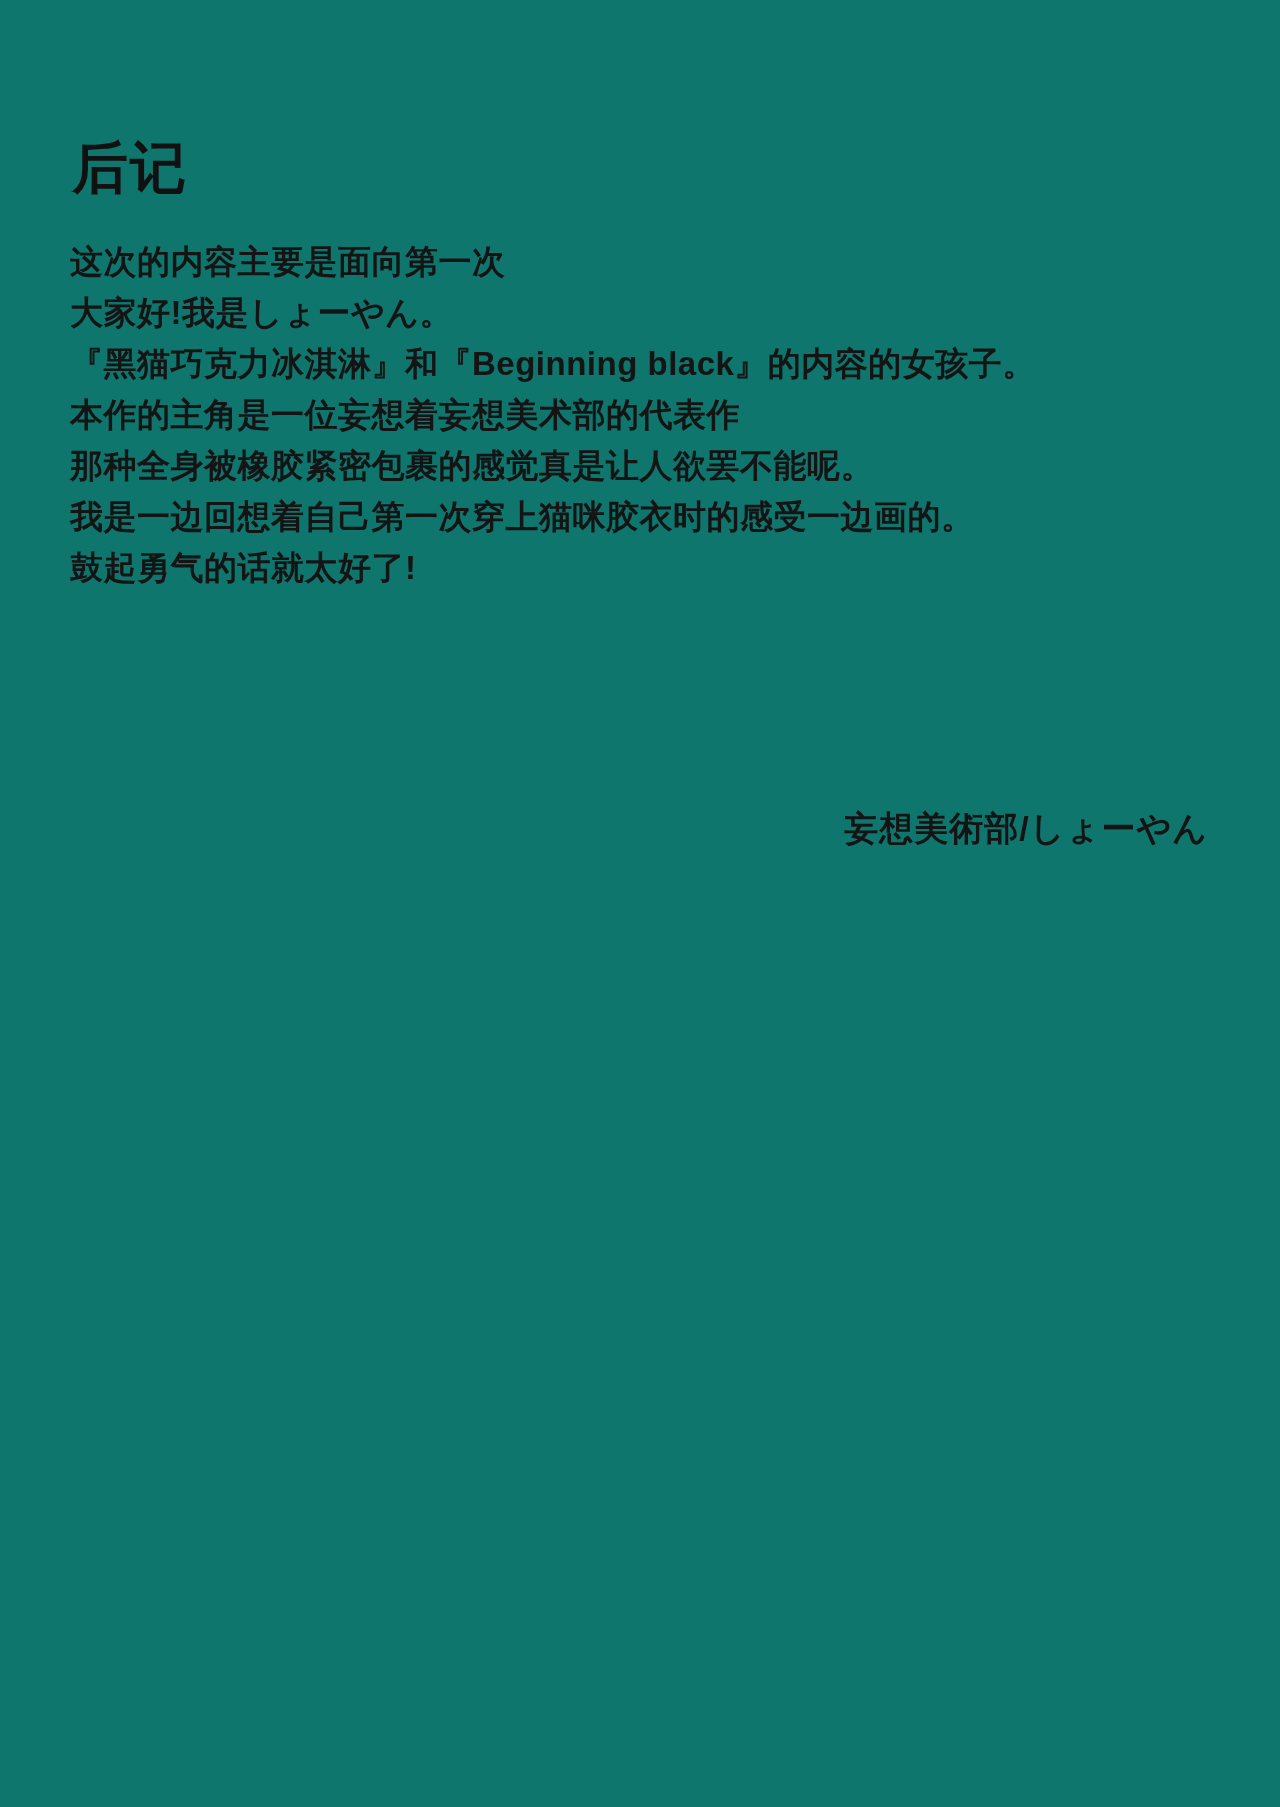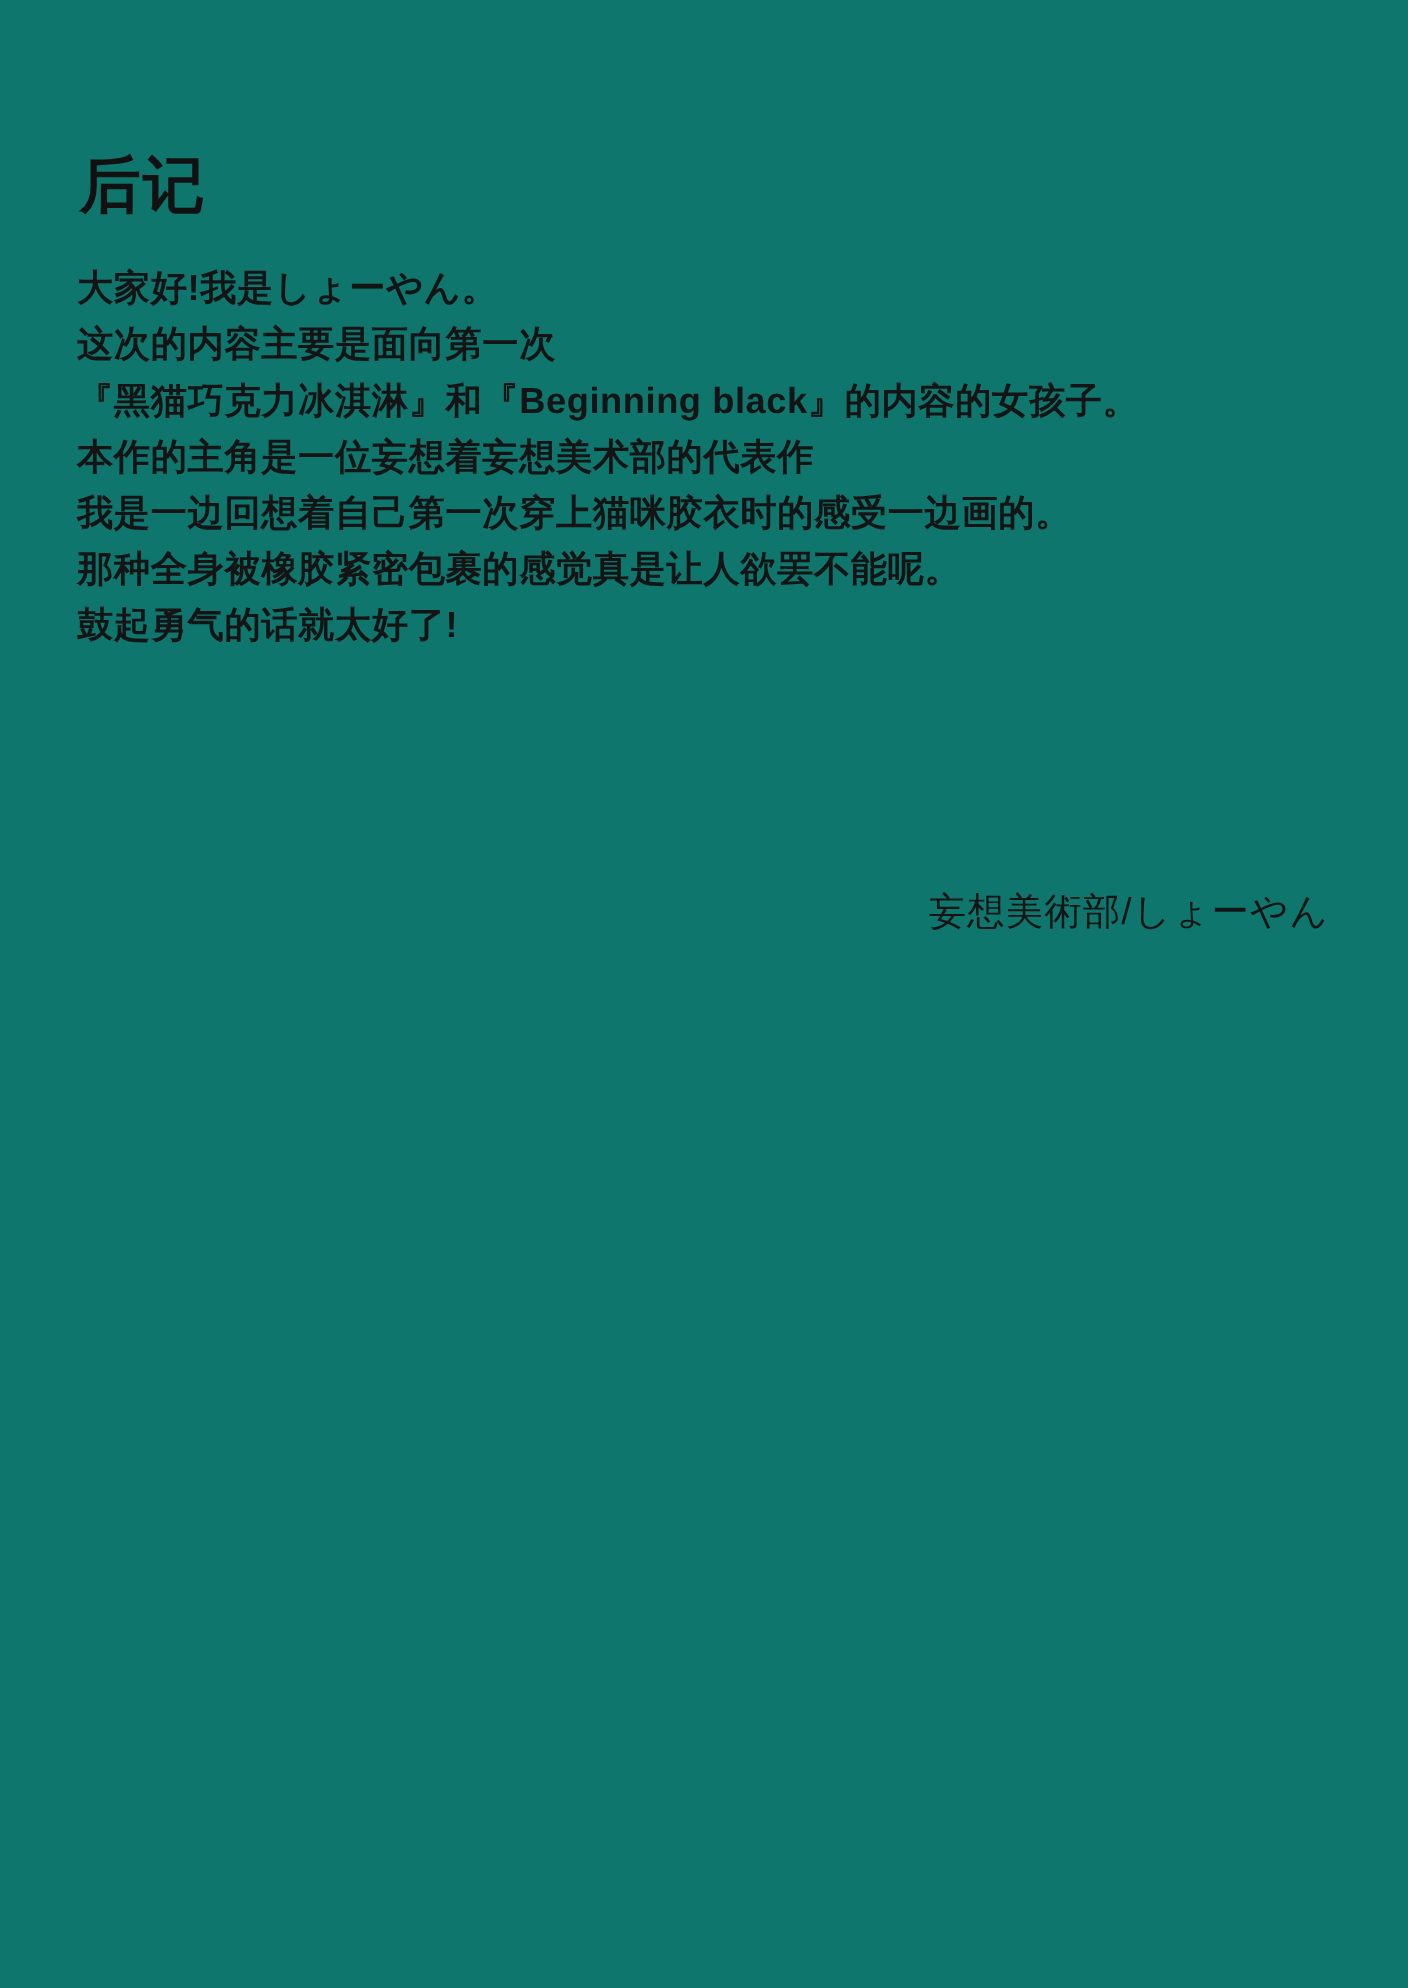--- a/index.html
+++ b/index.html
@@ -42,38 +42,38 @@
     line-height: 51px;
     color: #141414;
     white-space: pre;
     letter-spacing: 0.5px;
   }
   .signature {
     position: absolute;
     right: 72px;
     top: 806px;
     font-size: 34px;
-    font-weight: 400;
+    font-weight: 700;
     color: #141414;
     letter-spacing: 1px;
     white-space: pre;
   }
 </style>
 </head>
 <body>
 
 <div class="page">
 
   <div class="afterword-title">后记</div>
 
   <div class="body-block">
+    <div class="body-line">这次的内容主要是面向第一次</div>
     <div class="body-line">大家好!我是しょーやん。</div>
-    <div class="body-line">这次的内容主要是面向第一次</div>
     <div class="body-line">『黑猫巧克力冰淇淋』和『Beginning black』的内容的女孩子。</div>
     <div class="body-line">本作的主角是一位妄想着妄想美术部的代表作</div>
+    <div class="body-line">那种全身被橡胶紧密包裹的感觉真是让人欲罢不能呢。</div>
     <div class="body-line">我是一边回想着自己第一次穿上猫咪胶衣时的感受一边画的。</div>
-    <div class="body-line">那种全身被橡胶紧密包裹的感觉真是让人欲罢不能呢。</div>
     <div class="body-line">鼓起勇气的话就太好了!</div>
   </div>
 
   <div class="signature">妄想美術部/しょーやん</div>
 
 </div>
 
 </body></html>

